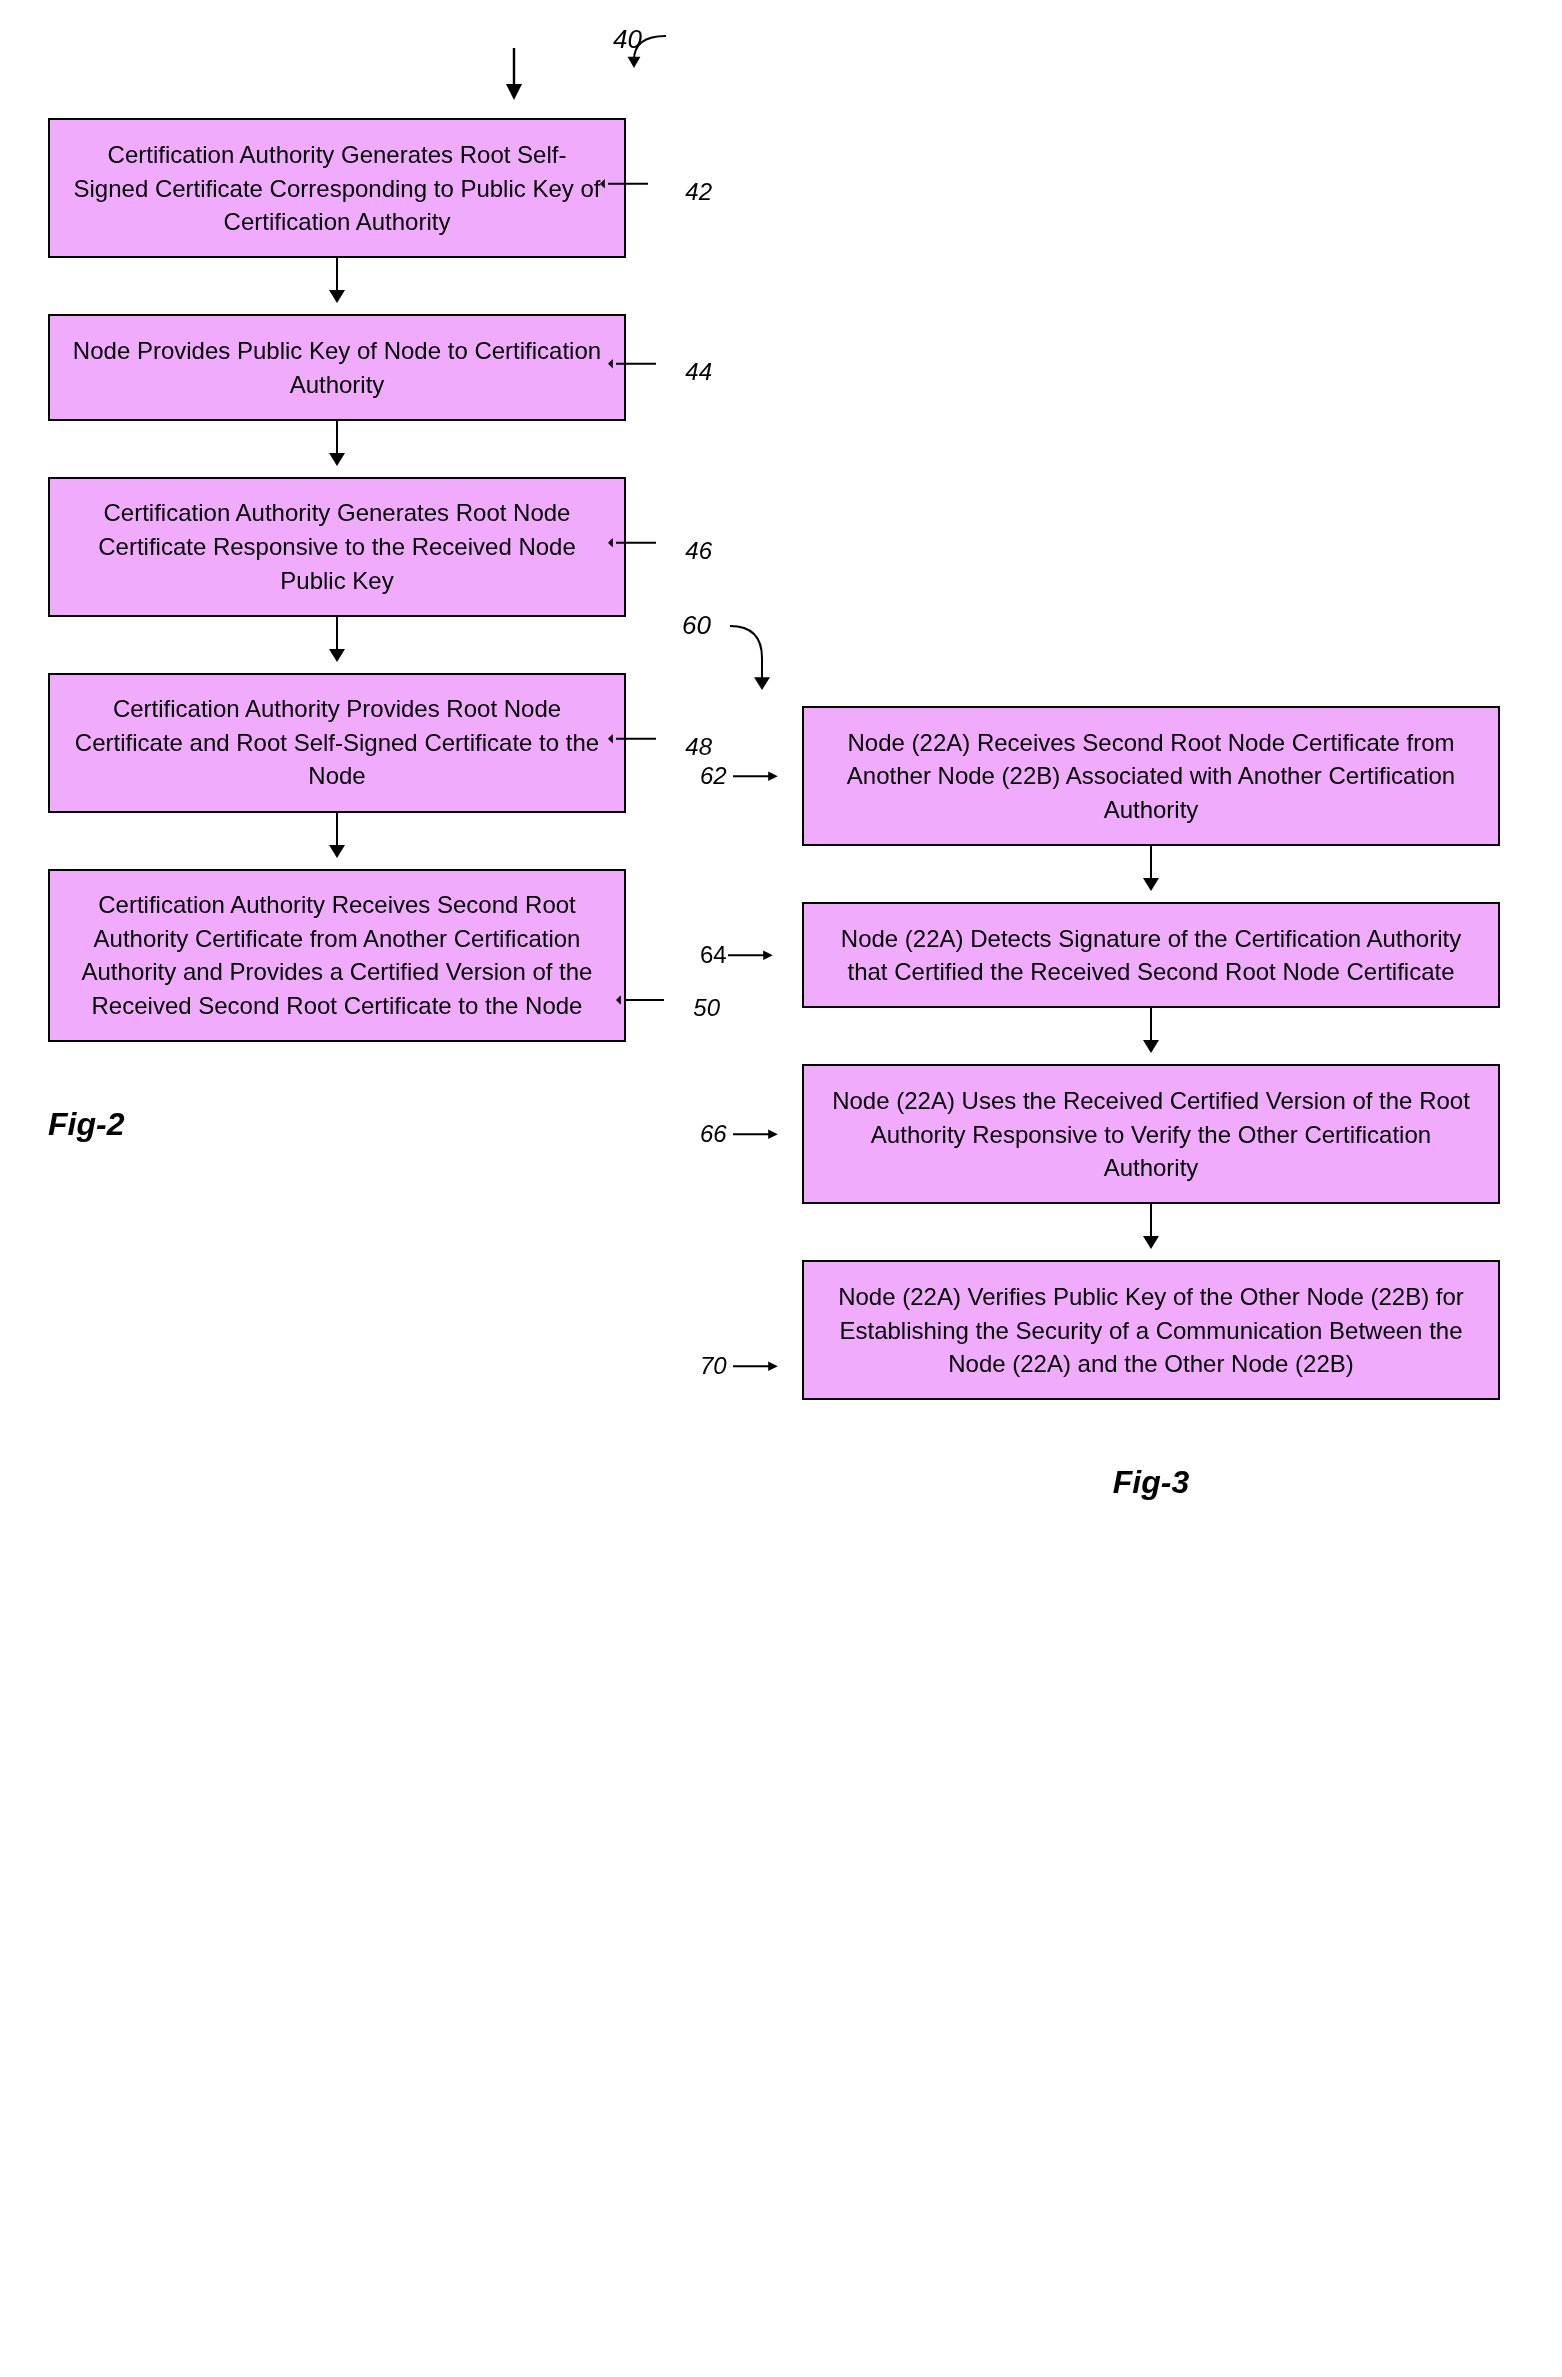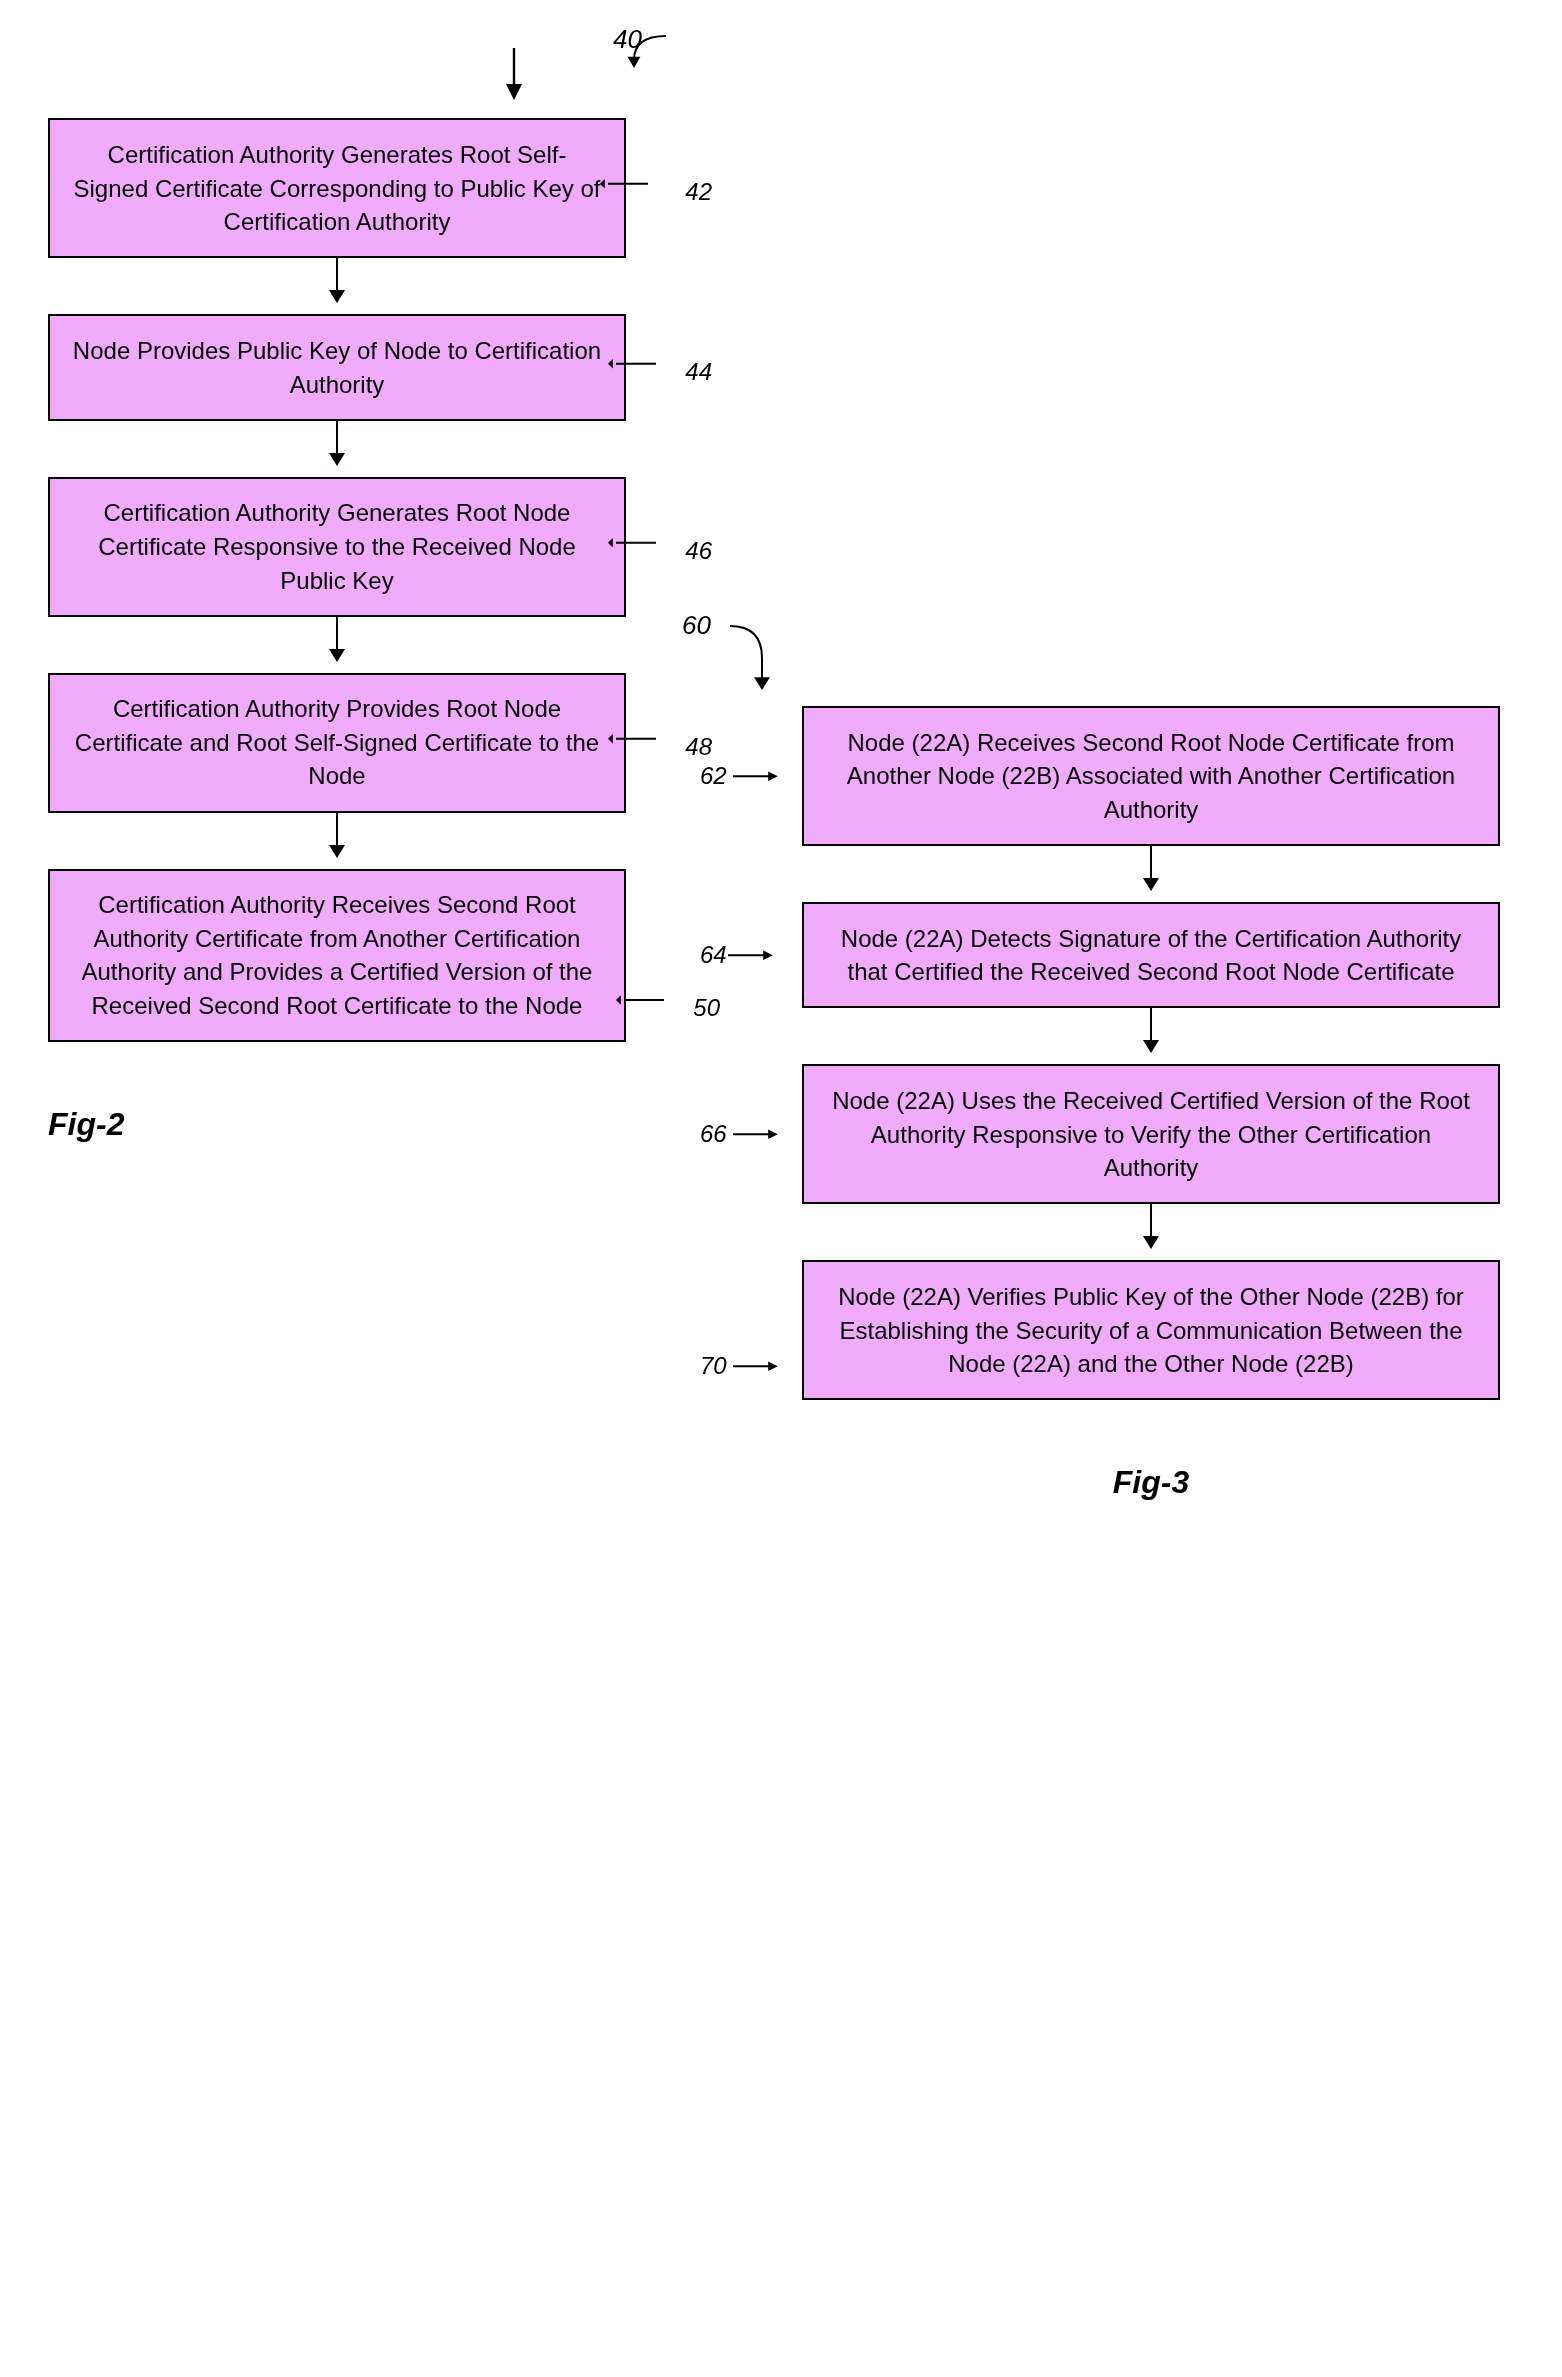--- a/index.html
+++ b/index.html
@@ -215,21 +215,21 @@
 
     <div class="arrow-segment">
       <div style="width:2.4px; height:32px; background:#000; margin:0 auto;"></div>
       <div style="width:0; height:0; border-left:8px solid transparent; border-right:8px solid transparent; border-top:13px solid #000;"></div>
     </div>
 
     <div class="step-wrapper">
       <div class="flow-box">
         <span>Node (22A) Detects Signature of the Certification Authority that Certified the Received Second Root Node Certificate</span>
         <div style="position:absolute; left:-104px; top:50%; transform:translateY(-50%); display:flex; align-items:center;">
-          <span style="font-size:24px; font-style:italic; margin-right:1px;">64</span>
+          <span style="font-size:24px; margin-right:1px;">64</span>
           <svg width="64" height="32" viewBox="0 0 80 40">
             <line x1="0" y1="20" x2="50" y2="20" stroke="#000" stroke-width="2.5"></line>
             <polygon points="44,14 44,26 56,20" fill="#000"></polygon>
           </svg>
         </div>
       </div>
     </div>
 
     <div class="arrow-segment">
       <div style="width:2.4px; height:32px; background:#000; margin:0 auto;"></div>

